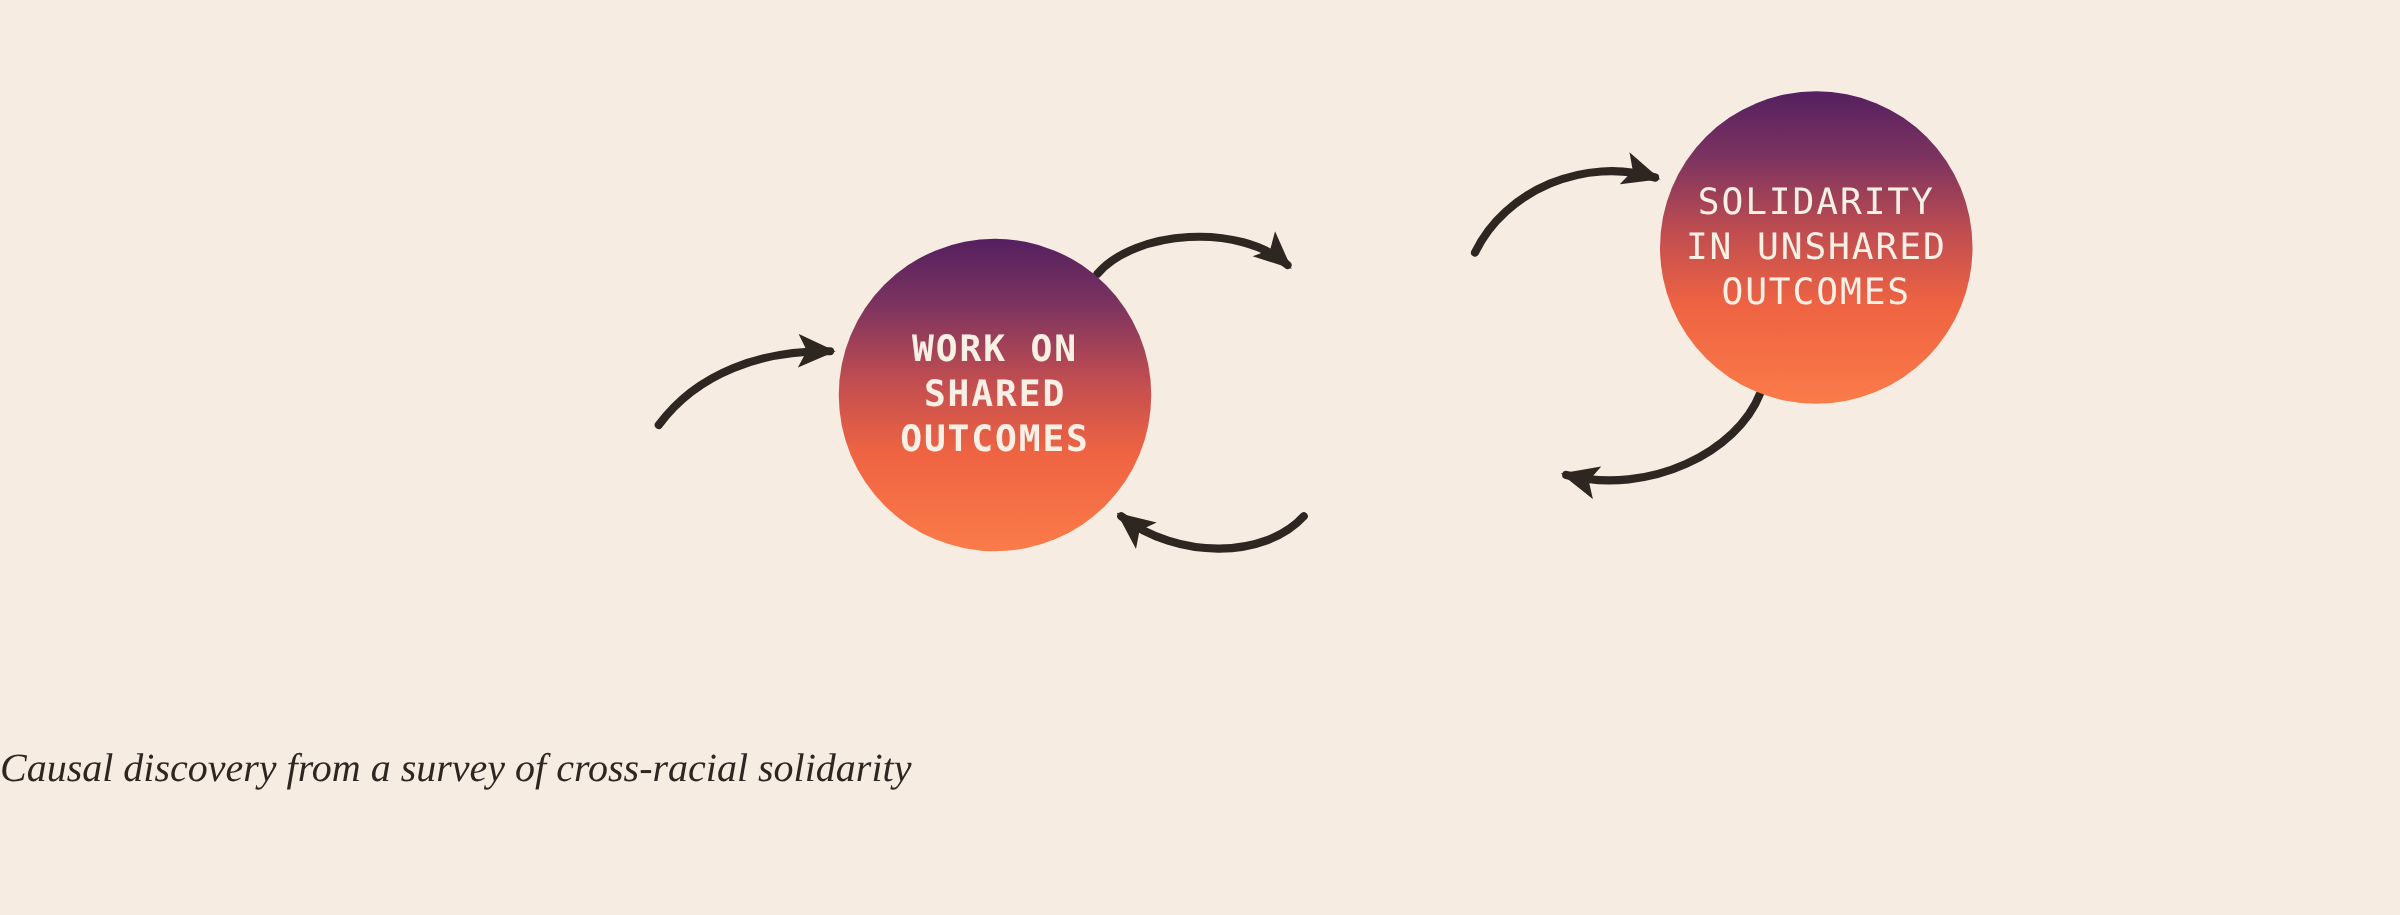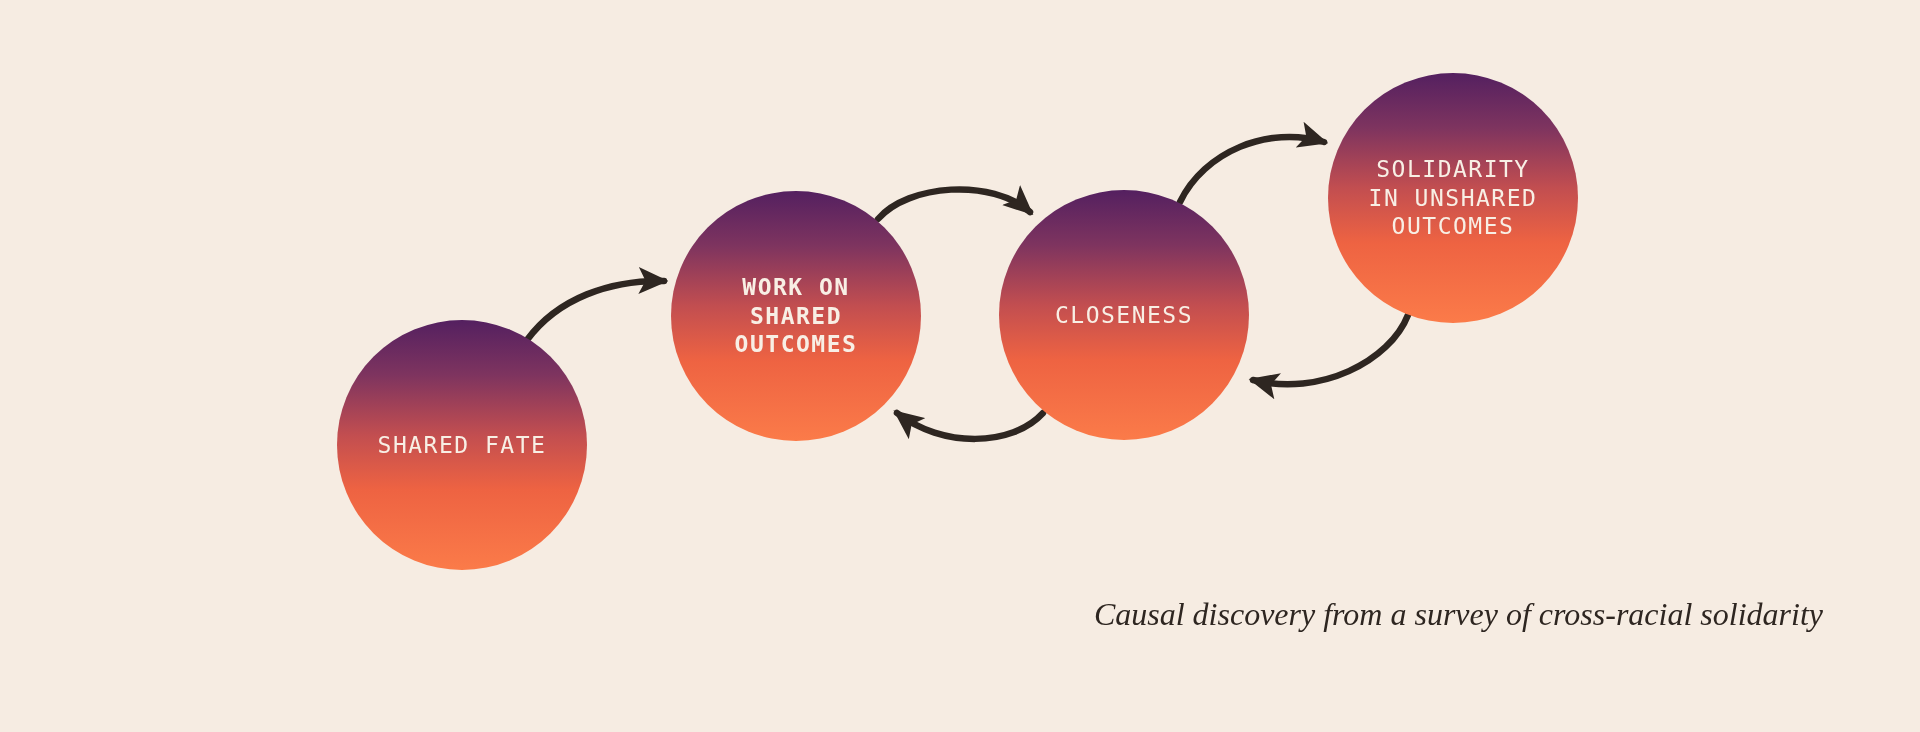--- a/index.html
+++ b/index.html
@@ -32,21 +32,21 @@
     background:linear-gradient(180deg,
       var(--grad-top) 0%,
       var(--grad-mid1) 22%,
       var(--grad-mid2) 46%,
       var(--grad-mid3) 68%,
       var(--grad-bottom) 100%);
     display:flex;align-items:center;justify-content:center;
   }
   .node-label{
     color:var(--node-text);
-    font-size:23px;
+    font-size:29px;
     line-height:1.24;
     letter-spacing:1.5px;
     text-align:center;
     white-space:pre-line;
     user-select:none;
   }
   .node-shared-fate{left:337px;top:320px;}
   .node-work{left:671px;top:191px;font-weight:bold;}
   .node-closeness{left:999px;top:190px;}
   .node-solidarity{left:1328px;top:73px;}
@@ -58,21 +58,21 @@
   }
   svg.edges path.edge{
     fill:none;
     stroke:currentColor;
     stroke-width:6.5;
     stroke-linecap:round;
   }
   .caption{
     position:absolute;
     left:0;top:596px;width:1823px;
-    text-align:right;
+    text-align:left;
     font-family:"Liberation Serif","DejaVu Serif",serif;
     font-style:italic;
     font-size:32px;
     color:var(--caption);
   }
 </style>
 </head>
 <body>
 
 <div class="canvas">
@@ -83,33 +83,27 @@
         <path d="M0,0 L10,4.5 L0,9 L2.3,4.5 Z" fill="currentColor"></path>
       </marker>
     </defs>
     <path class="edge" marker-end="url(#arrowhead)" d="M 527 340 C 558 298 610 280 664 281"></path>
     <path class="edge" marker-end="url(#arrowhead)" d="M 878 219 C 908 184 992 178 1030 212"></path>
     <path class="edge" marker-end="url(#arrowhead)" d="M 1043 413 C 1012 447 942 448 897 413"></path>
     <path class="edge" marker-end="url(#arrowhead)" d="M 1180 202 C 1204 152 1268 125 1324 142"></path>
     <path class="edge" marker-end="url(#arrowhead)" d="M 1408 315 C 1390 361 1320 397 1253 380"></path>
   </svg>
 
-  <div class="node node-shared-fate">
-    <div class="node-label">SHARED FATE</div>
-  </div>
 
   <div class="node node-work">
     <div class="node-label">WORK ON
 SHARED
 OUTCOMES</div>
   </div>
 
-  <div class="node node-closeness">
-    <div class="node-label">CLOSENESS</div>
-  </div>
 
   <div class="node node-solidarity">
     <div class="node-label">SOLIDARITY
 IN UNSHARED
 OUTCOMES</div>
   </div>
 
   <div class="caption">Causal discovery from a survey of cross-racial solidarity</div>
 
 </div>

